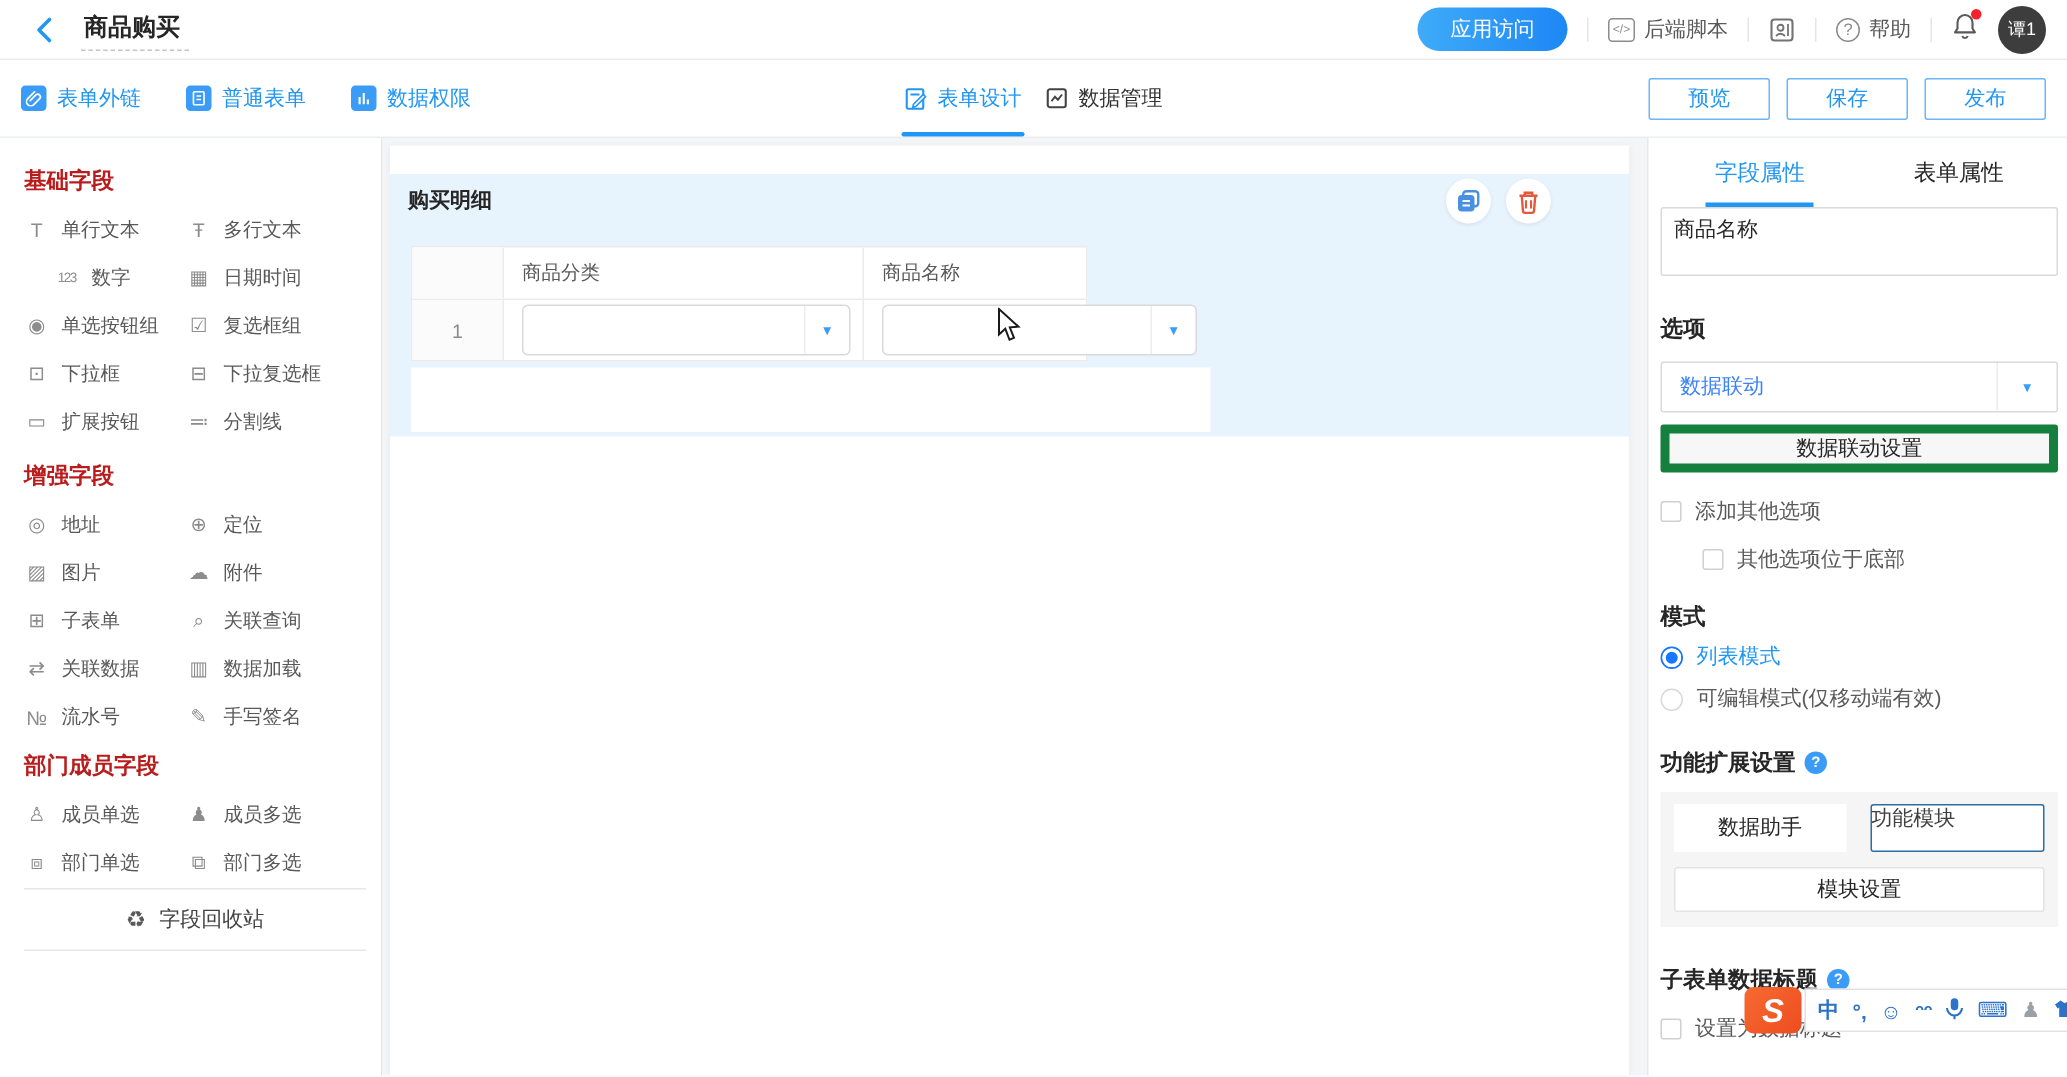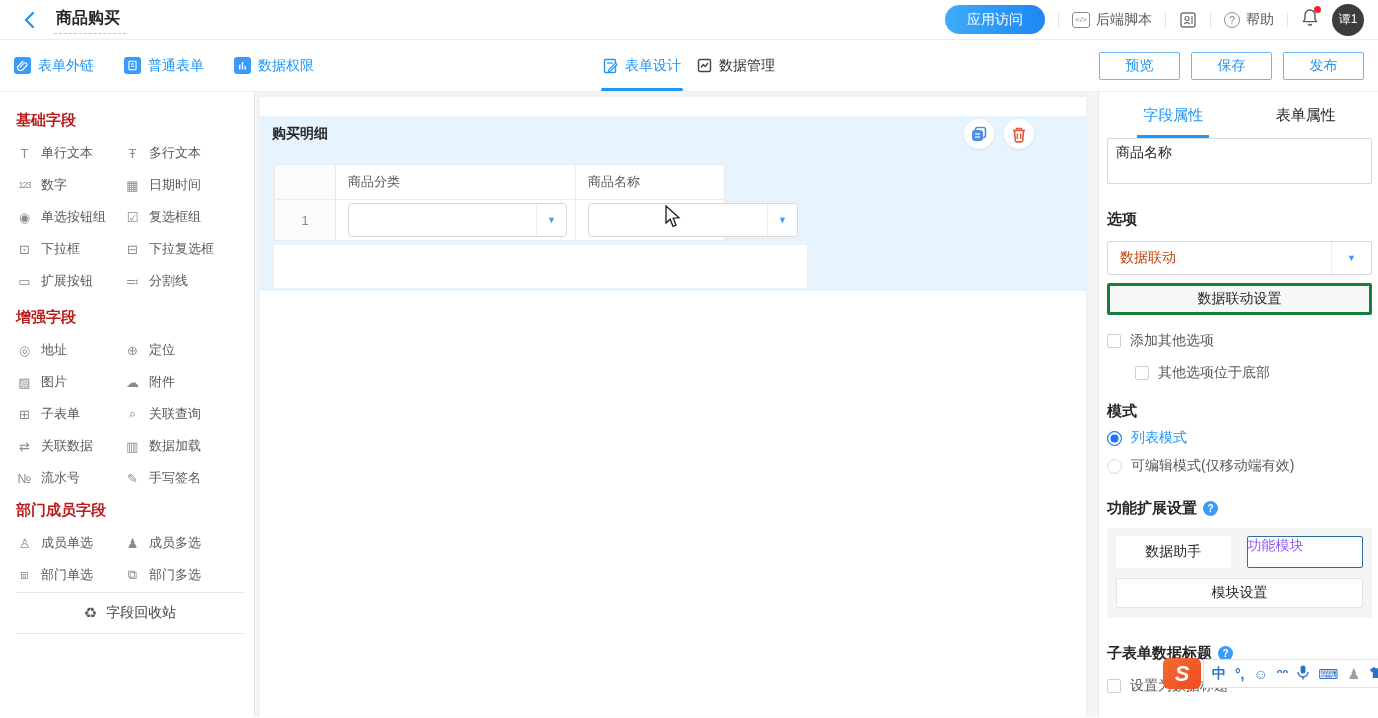--- a/index.html
+++ b/index.html
@@ -46,21 +46,21 @@
   
   .body { display:flex; height:625px; }
 
   
   .palette { width:255px; flex-shrink:0; background:#fff; border-right:1px solid #e4e4e4; padding:0 10px 0 16px; }
   .pal-title { font-size:15px; font-weight:bold; color:#b91c1c; margin:18px 0 14px; }
   .pal-title.first { margin-top:19px; }
   .pal-grid { display:grid; grid-template-columns:108px auto; grid-auto-rows:18px; row-gap:14px; }
   .pal-item { display:flex; align-items:center; gap:8px; font-size:13px; color:#595959; cursor:pointer; white-space:nowrap; }
   .pal-ico { width:17px; flex-shrink:0; text-align:center; font-size:13px; color:#8c8c8c; }
-  .pal-ico.sm { font-size:9px; letter-spacing:-1px; }
+  .pal-ico.sm { font-size:9px; letter-spacing:-1px;margin-left:20px; }
   .recycle-row { margin-top:8px; border-top:1px solid #e8e8e8; border-bottom:1px solid #e8e8e8;
                  padding:11px 0; display:flex; align-items:center; justify-content:center; gap:9px;
                  font-size:14px; color:#434343; cursor:pointer; }
   .recycle-ico { color:#595959; font-size:15px; }
 
   
   .canvas { flex:1; background:#f4f5f6; padding:5px 12px 0 5px; position:relative; }
   .sheet { width:100%; height:100%; background:#fff; box-shadow:0 0 5px rgba(0,0,0,.05); position:relative; }
   .subform { position:absolute; left:0; right:0; top:19px; height:175px; background:#e7f3fd; cursor:pointer; }
   .subform-title { position:absolute; left:12px; top:9px; font-size:14px; font-weight:bold; color:#262626; }
@@ -90,37 +90,37 @@
   .p-tab { flex:1; display:flex; align-items:center; justify-content:center; position:relative;
            font-size:15px; color:#262626; cursor:pointer; }
   .p-tab.active { color:#2196f3; }
   .p-tab.active::after { content:""; position:absolute; bottom:0; left:50%; transform:translateX(-50%);
            width:72px; height:3px; background:#2196f3; }
   .title-box { height:46px; border:1px solid #d9d9d9; border-radius:2px; padding:5px 8px;
                font-size:14px; color:#262626; cursor:text; }
   .p-label { font-size:15px; font-weight:bold; color:#262626; display:flex; align-items:center; gap:6px; }
   .p-select { margin-top:12px; height:34px; border:1px solid #d9d9d9; border-radius:2px;
               display:flex; align-items:stretch; cursor:pointer; background:#fff; }
-  .p-select .val { flex:1; display:flex; align-items:center; padding-left:12px; font-size:14px; color:#c2410c; }
+  .p-select .val { flex:1; display:flex; align-items:center; padding-left:12px; font-size:14px; color:#3b82f6; }
   .p-select .crt { width:40px; border-left:1px solid #ececec; display:flex; align-items:center;
                    justify-content:center; color:#3b9cf7; font-size:9px; }
-  .gray-btn { margin-top:8px; width:100%; height:32px; background:#f7f7f7; border:3px solid #15803d;
+  .gray-btn { margin-top:8px; width:100%; height:32px; background:#f7f7f7; border:6px solid #15803d;
               border-radius:2px; font-size:14px; color:#262626; cursor:pointer; }
   .chk-row { display:flex; align-items:center; gap:9px; font-size:14px; color:#595959; cursor:pointer; }
   .chk { width:14px; height:14px; border:1px solid #cfcfcf; border-radius:2px; background:#fff; flex-shrink:0; }
   .rad-row { display:flex; align-items:center; gap:9px; font-size:14px; cursor:pointer; }
   .rad { width:15px; height:15px; border-radius:50%; flex-shrink:0; }
   .rad.on { background:#1677ff; box-shadow:inset 0 0 0 2.5px #fff, inset 0 0 0 8px #1677ff; border:1px solid #1677ff; }
   .rad.off { border:1px solid #d9d9d9; background:#fff; }
   .help-dot { width:15px; height:15px; border-radius:50%; background:#3b9cf7; color:#fff; font-size:10px;
               font-weight:bold; display:flex; align-items:center; justify-content:center; cursor:pointer; }
   .ext-panel { margin-top:10px; background:#f5f5f5; padding:8px 9px 10px; }
   .ext-btns { display:flex; gap:16px; }
   .ext-btn { flex:1; height:32px; background:#fff; border:none; font-size:14px; color:#262626; cursor:pointer; }
-  .ext-btn.sel { border:1px solid #2e6da4; color:#8b5cf6; border-radius:2px; }
+  .ext-btn.sel { border:1px solid #2e6da4; color:#404040; border-radius:2px; }
   .module-btn { margin-top:10px; width:100%; height:30px; background:#fff; border:1px solid #e3e3e3;
                 border-radius:2px; font-size:14px; color:#262626; cursor:pointer; }
 
   
   .ime { position:absolute; left:1163px; top:658px; height:31px; display:flex; align-items:center; z-index:60; }
   .ime-logo { width:38px; height:31px; border-radius:6px; background:linear-gradient(135deg,#f66a32,#ee4d1f);
               color:#fff; font-size:22px; font-weight:bold; font-style:italic;
               display:flex; align-items:center; justify-content:center; cursor:pointer; }
   .ime-bar { height:29px; width:182px; margin-left:2px; background:#fff; border:1px solid #e2e2e2;
              display:flex; align-items:center; gap:9px; padding:0 8px; overflow:hidden; }

